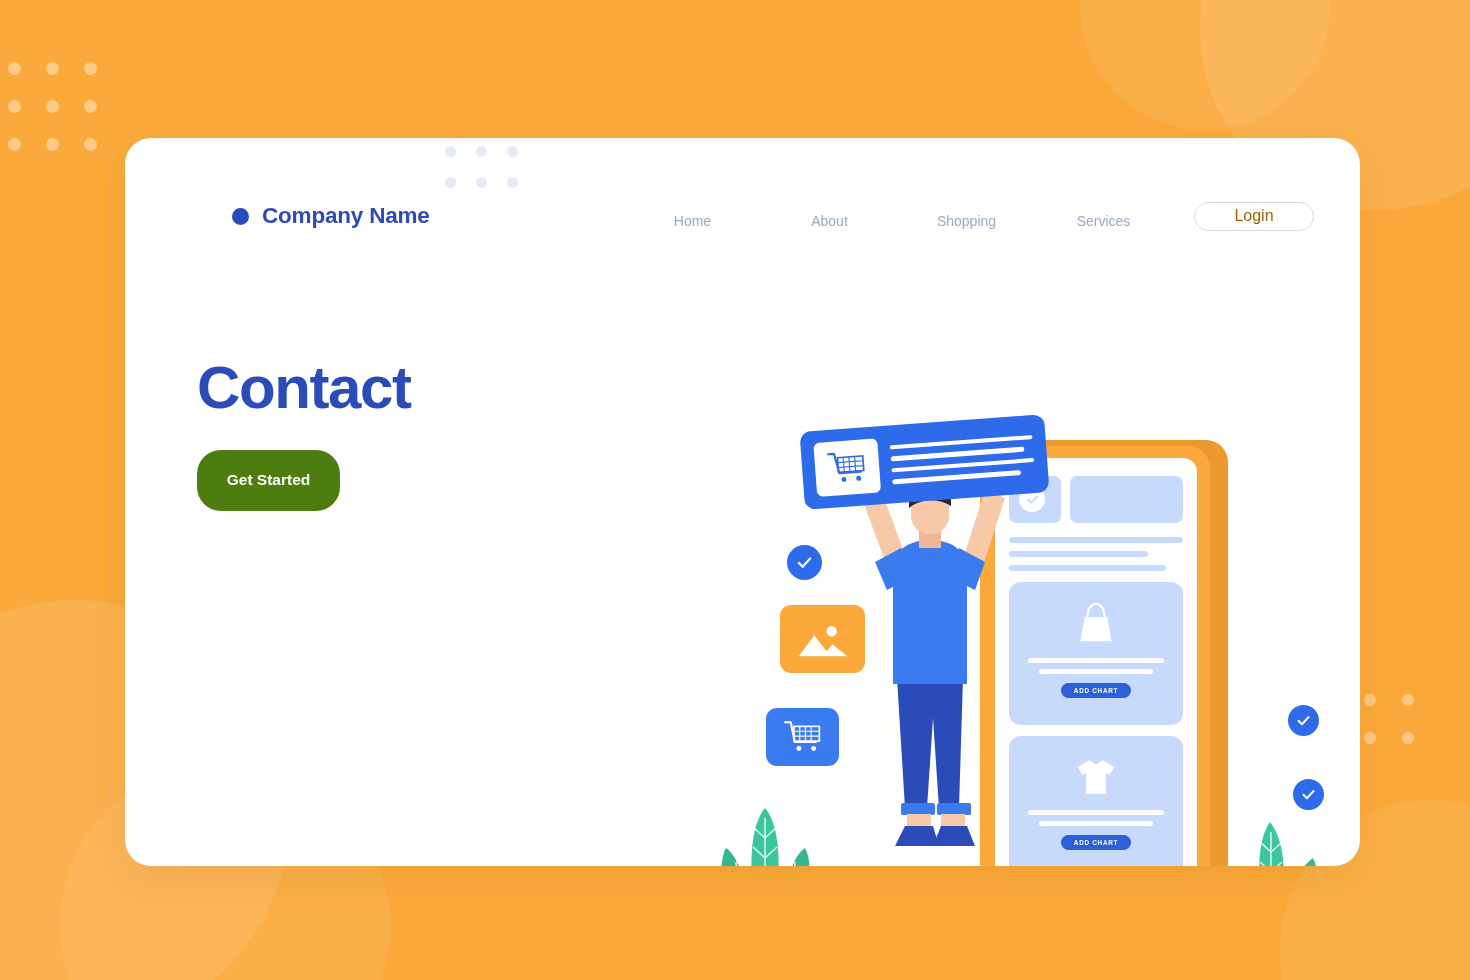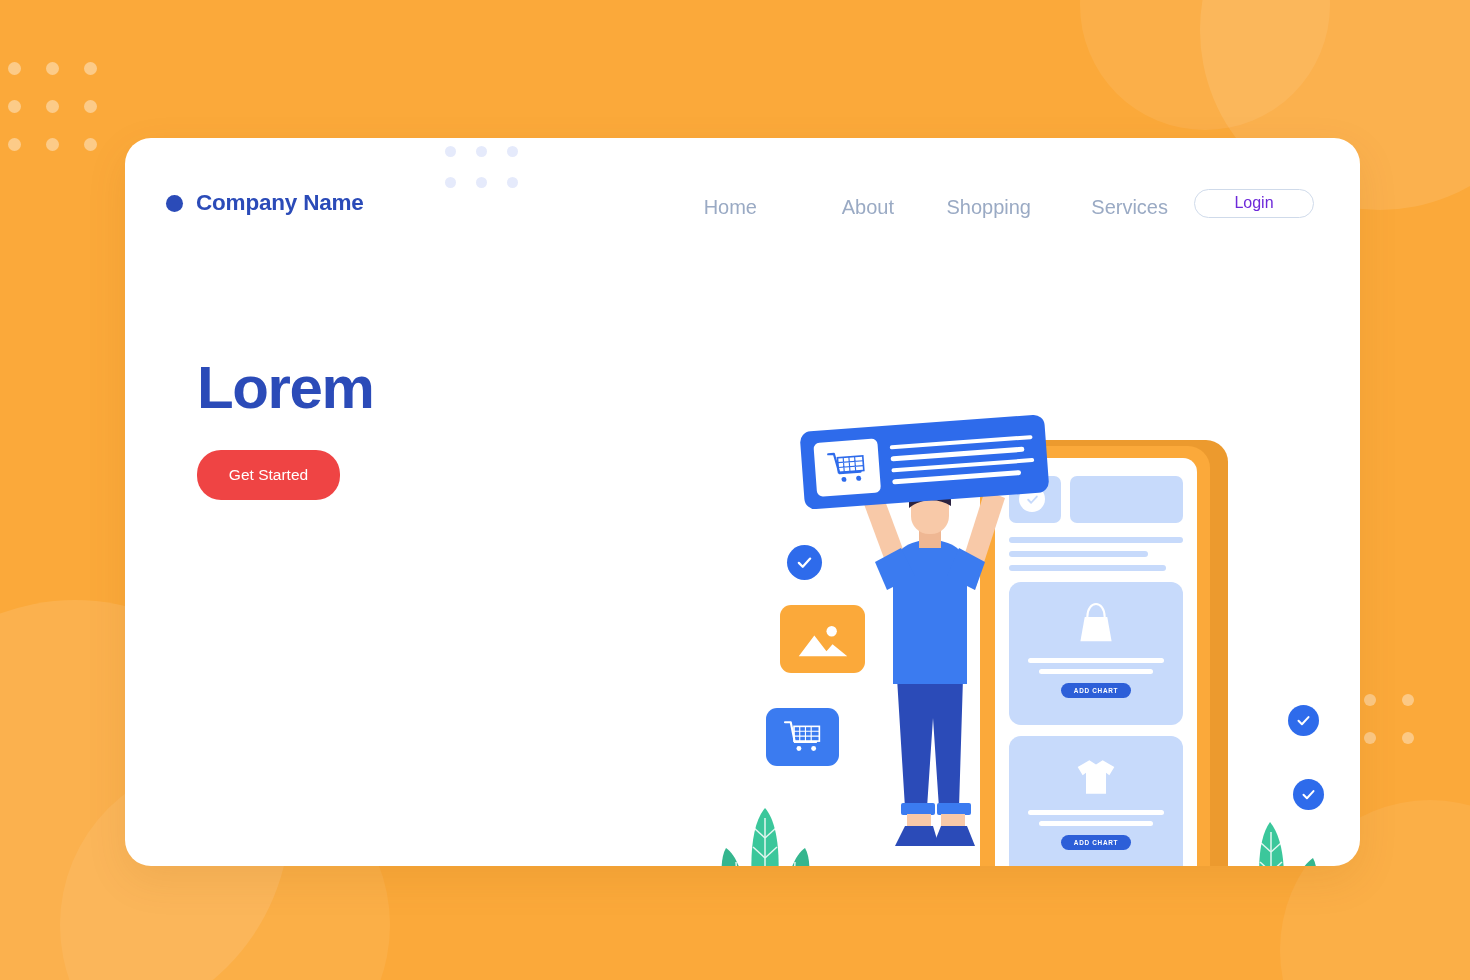--- a/index.html
+++ b/index.html
@@ -44,55 +44,55 @@
   }
 
   .card-dotgrid { position: absolute; display: grid;
     grid-template-columns: repeat(3, 31px); grid-template-rows: repeat(2, 31px); }
   .card-dotgrid i { width: 11px; height: 11px; border-radius: 50%; background: #E5EAFB; display: block; }
   #card-dots-top { left: 320px; top: 8px; }
   #card-dots-bottom { left: 1003px; top: 678px; }
 
   
   #navbar {
-    position: absolute; left: 0; top: 0; width: 100%; height: 130px;
-    display: flex; align-items: center; padding: 0 46px 0 41px;
+    position: absolute; left: 0; top: 13px; width: 100%; height: 130px;
+    display: flex; align-items: center; padding: 0 46px 0 107px;
   }
   #brand { display: flex; align-items: center; gap: 13px; }
   #brand-dot { width: 17px; height: 17px; border-radius: 50%; background: #2B4BB8; }
   #brand-name { font-size: 22.5px; font-weight: 700; color: #2B4BB8; letter-spacing: -0.2px; }
 
   #nav-links { margin-left: auto; display: flex; align-items: center; gap: 0; }
   .nav-link {
-    font-size: 20px; color: #9AAAC4; text-decoration: none;
-    padding: 6px 4px; width: 137px; text-align: right; display:block;margin-top:9px;
+    font-size: 14px; color: #9AAAC4; text-decoration: none;
+    padding: 6px 4px; width: 137px; text-align: center; display:block;margin-top:9px;
   }
   #nav-login {
     margin-left: 22px;
     width: 120px; height: 29px;
     border: 1px solid #CFDAEA; border-radius: 15px;
-    background: transparent; color: #6d28d9; font-size: 16px;
+    background: transparent; color: #a16207; font-size: 16px;
     display: flex; align-items: center; justify-content: center;
     font-family: "Liberation Sans", sans-serif; cursor: pointer;
   }
 
   
   #hero-copy { position: absolute; left: 72px; top: 218px; width: 340px; }
   #hero-title {
     font-size: 60px; line-height: 1.06; font-weight: 700;
     color: #2B4BB8; letter-spacing: -1.4px;
   }
   #hero-sub {
     margin-top: 24px;
     font-size: 14.6px; line-height: 1.62; color: #A9B6CC; width: 310px;
   }
   #cta-button {
-    margin-top: 30px; width: 143px; height: 50px;
-    background: #ef4444; color: #fff; border: none; border-radius: 24px;
-    font-size: 15.5px; font-weight: 400; cursor: pointer;
+    margin-top: 30px; width: 143px; height: 61px;
+    background: #4d7c0f; color: #fff; border: none; border-radius: 24px;
+    font-size: 15.5px; font-weight: 700; cursor: pointer;
     font-family: "Liberation Sans", sans-serif;
   }
 
   
   #illustration { position: absolute; left: 455px; top: 140px; width: 700px; height: 660px; }
 
   
   #phone-shadow { position: absolute; left: 420px; top: 162px; width: 228px; height: 472px; background: #EC9A2E; border-radius: 22px; }
   #phone-body  { position: absolute; left: 400px; top: 168px; width: 230px; height: 466px; background: #FBA93A; border-radius: 22px; }
   #phone-screen{ position: absolute; left: 415px; top: 180px; width: 202px; height: 438px; background: #FFFFFF; border-radius: 14px; padding: 18px 14px; }
@@ -218,21 +218,21 @@
       <a class="nav-link" href="#">Home</a>
       <a class="nav-link" href="#">About</a>
       <a class="nav-link" href="#">Shopping</a>
       <a class="nav-link" href="#">Services</a>
       <button id="nav-login">Login</button>
     </nav>
   </div>
 
   <div id="hero-copy">
     <h1 id="hero-title">
-      <span>Lorem</span><br>
+      <span>Contact</span><br>
     </h1>
     <button id="cta-button">Get Started</button>
   </div>
 
   <div id="illustration">
 
     <svg style="position:absolute;left:130px;top:522px;width:110px;height:115px" viewBox="0 0 110 115">
       <path d="M55 8 C70 25 72 70 64 112 L46 112 C38 70 40 25 55 8 Z" fill="#3BC79B"></path>
       <path d="M16 48 C30 58 36 85 36 112 L20 112 C12 88 8 62 16 48 Z" fill="#35B68E"></path>
       <path d="M95 48 C103 62 99 88 91 112 L75 112 C75 85 81 58 95 48 Z" fill="#35B68E"></path>

